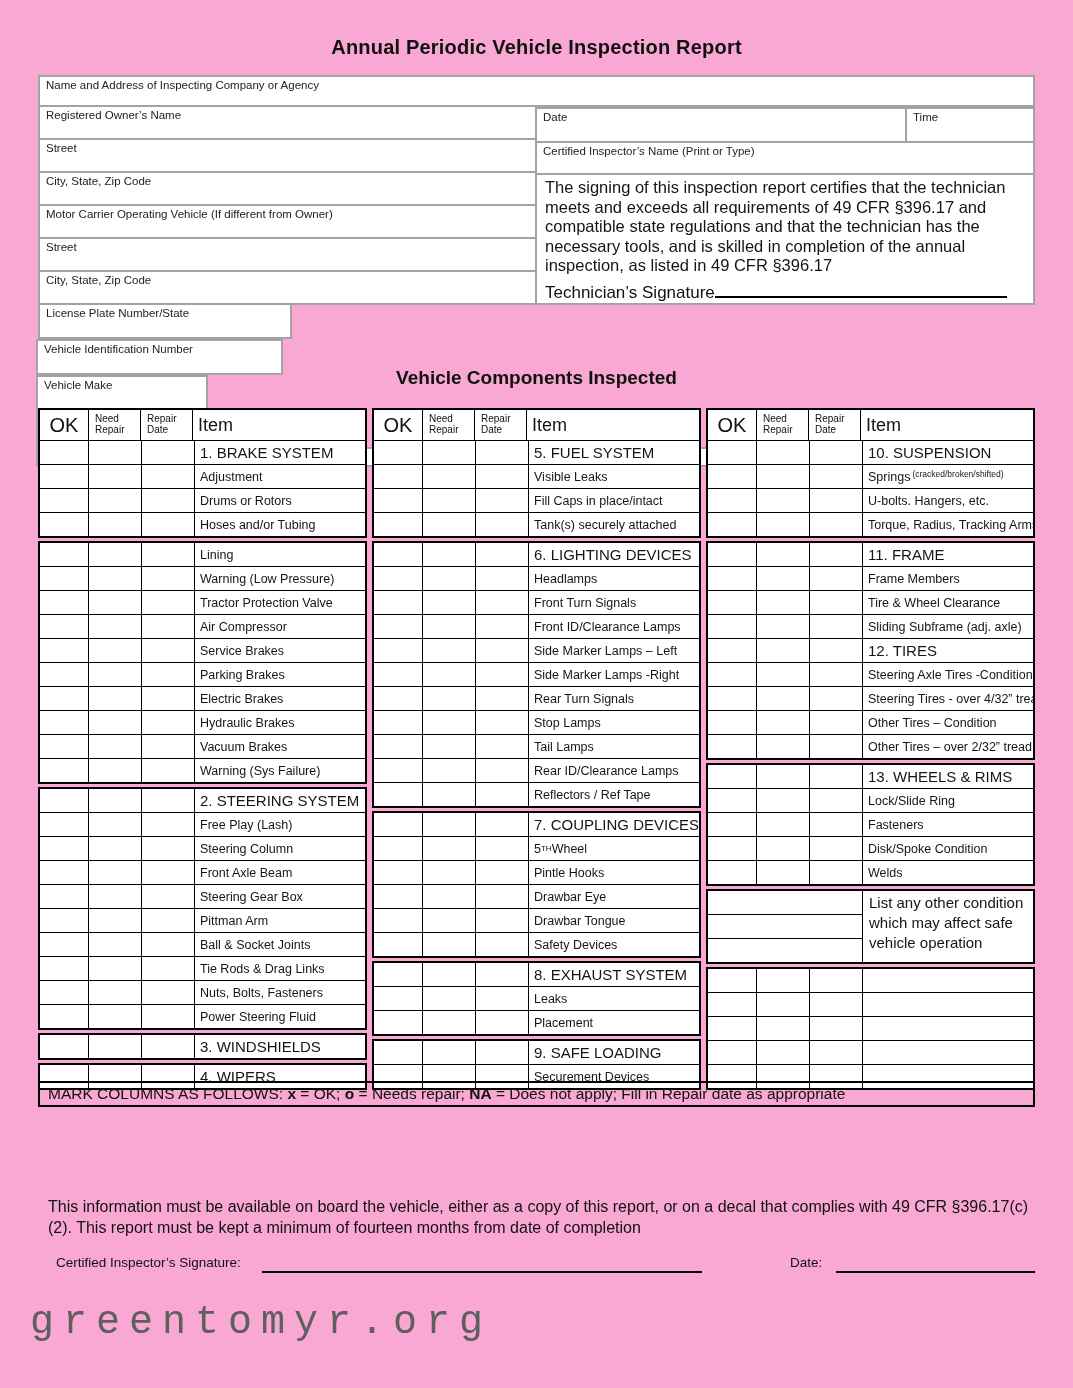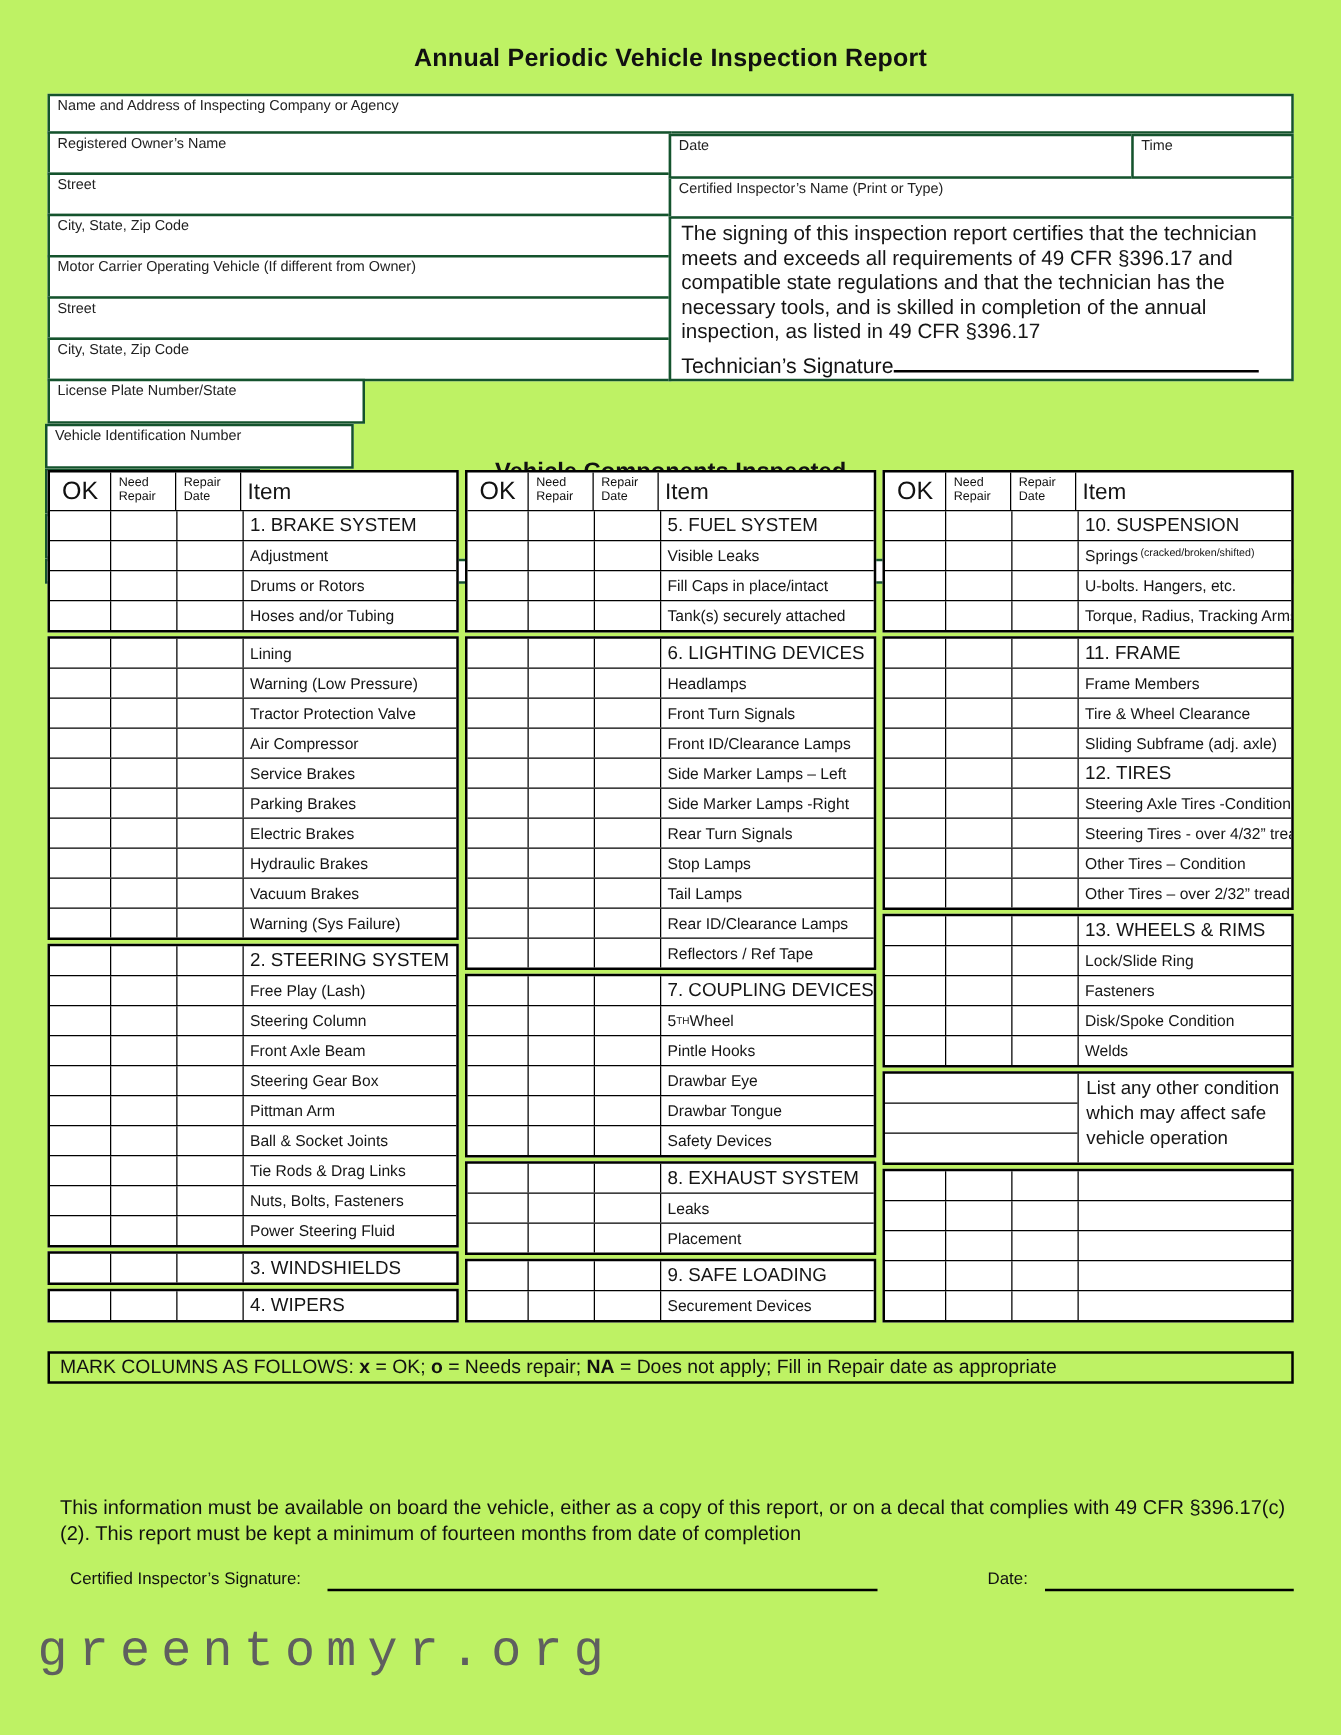--- a/index.html
+++ b/index.html
@@ -1,22 +1,22 @@
 <!DOCTYPE html>
 <html><head>
 <meta charset="utf-8">
 <style>
   html,body{margin:0;padding:0;background:#e8e8e8;}
-  .page{position:relative;width:1073px;height:1388px;background:#bef264;margin:0 auto;
+  .page{position:relative;width:1073px;height:1388px;background:#f9a8d4;margin:0 auto;
         font-family:"Liberation Sans",sans-serif;color:#111;overflow:hidden;}
   .title{position:absolute;top:36px;left:0;width:100%;text-align:center;
          font-size:20px;font-weight:bold;letter-spacing:.2px;}
   
   .topform{position:absolute;top:75px;left:38px;width:997px;}
-  .box{box-sizing:border-box;border:2px solid #14532d;padding:2px 6px;background:#fff;}
+  .box{box-sizing:border-box;border:2px solid #a3a3a3;padding:2px 6px;background:#fff;}
   .lbl{display:block;font-size:11.5px;color:#222;}
   .full{height:32px;}
   .cols{display:flex;align-items:flex-start;}
   .leftcol{width:499px;}
   .leftcol .box{height:35px;margin-top:-2px;}
   .rightcol{width:500px;margin-left:-2px;}
   .dt{display:flex;}
   .date{width:372px;height:36px;}
   .time{flex:1;height:36px;margin-left:-2px;}
   .insp{height:34px;margin-top:-2px;}
@@ -24,21 +24,21 @@
   .certtext{font-size:16.5px;line-height:19.5px;color:#151515;}
   .techsig{margin-top:7px;font-size:17px;white-space:nowrap;}
   .sigline{display:inline-block;width:292px;height:13px;border-bottom:2px solid #000;}
   .vrow{display:flex;margin-top:-2px;flex-direction:column;}
   .vrow .box{height:36px;margin-left:-2px;}
   .vrow .box:first-child{margin-left:0;}
   .vb1{width:254px;} .vb2{width:247px;} .vb3{width:172px;} .vb4{width:136px;} .vb5{flex:1;}
   
   .vci{position:absolute;top:367px;left:38px;width:997px;text-align:center;
        font-size:19px;font-weight:bold;}
-  .itable{position:absolute;top:376px;left:38px;width:997px;display:flex;
+  .itable{position:absolute;top:408px;left:38px;width:997px;display:flex;
           justify-content:space-between;align-items:flex-start;border-radius:20px;}
   .tgroup{width:329px;}
   .band{border:2px solid #000;background:#fff;}
   .band + .band{margin-top:3px;}
   .trow{display:flex;height:23px;}
   .trow + .trow{border-top:1px solid #000;}
   .hrow{height:30px;}
   .c-ok{width:48px;border-right:1px solid #000;}
   .c-nr{width:52px;border-right:1px solid #000;}
   .c-rd{width:52px;border-right:1px solid #000;}

